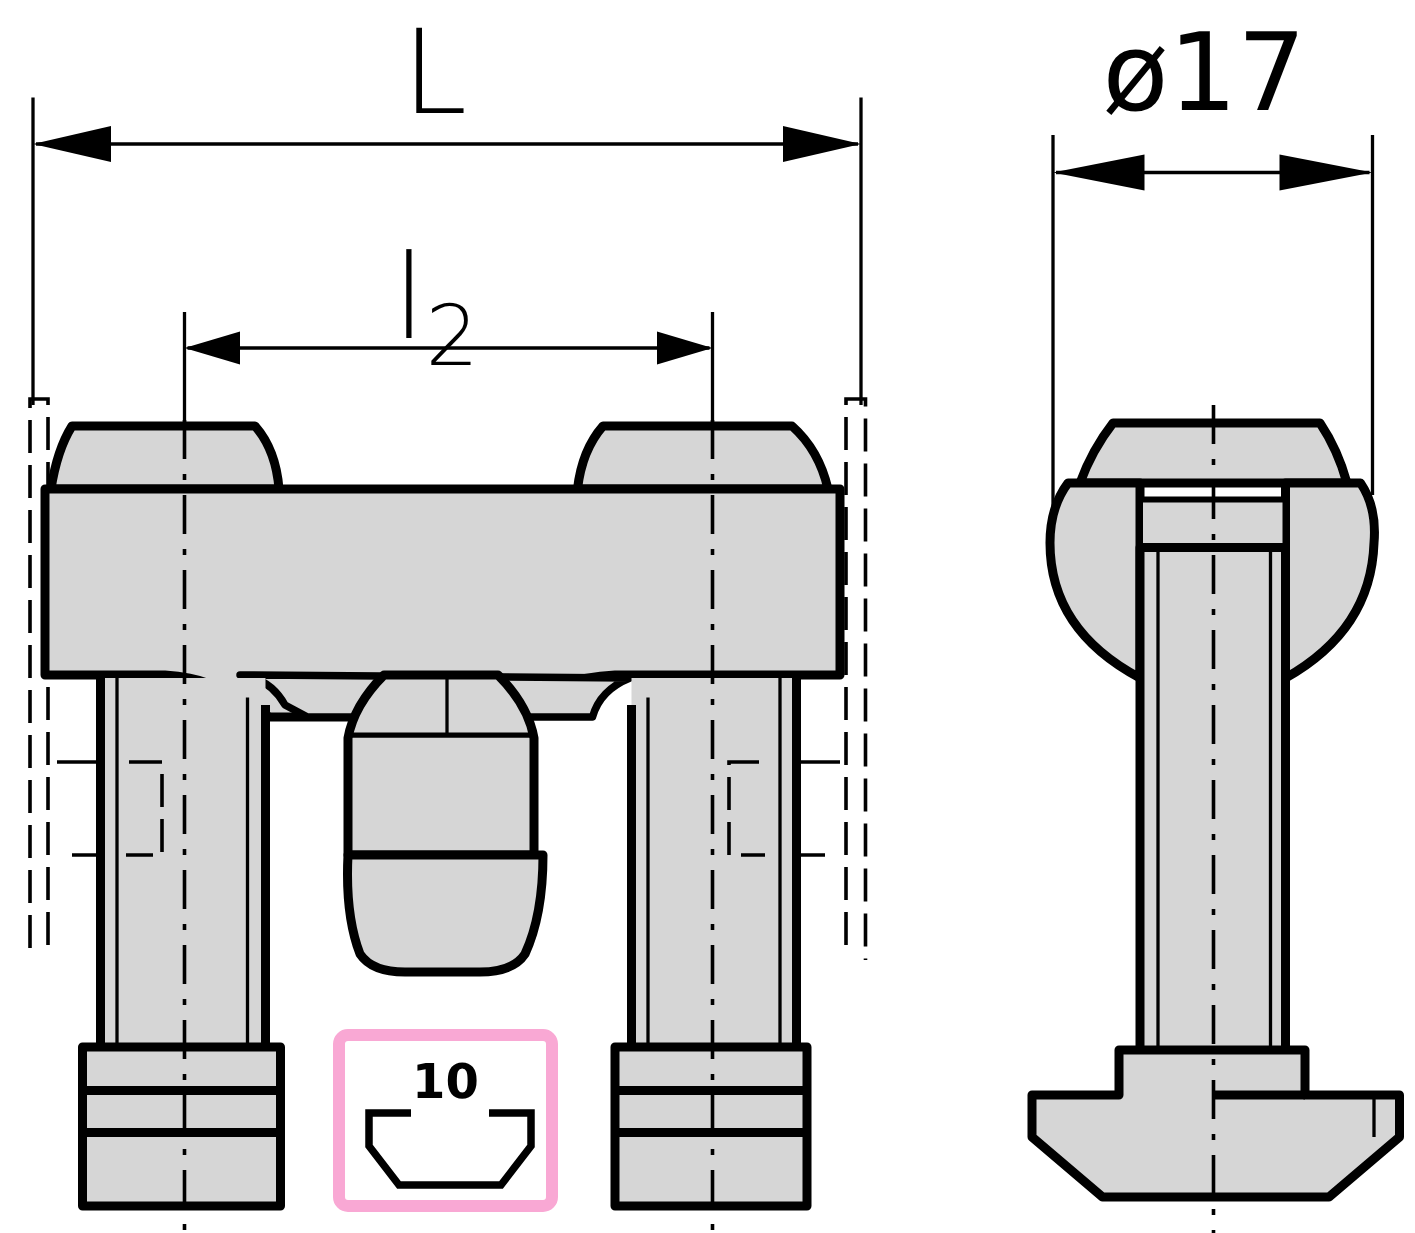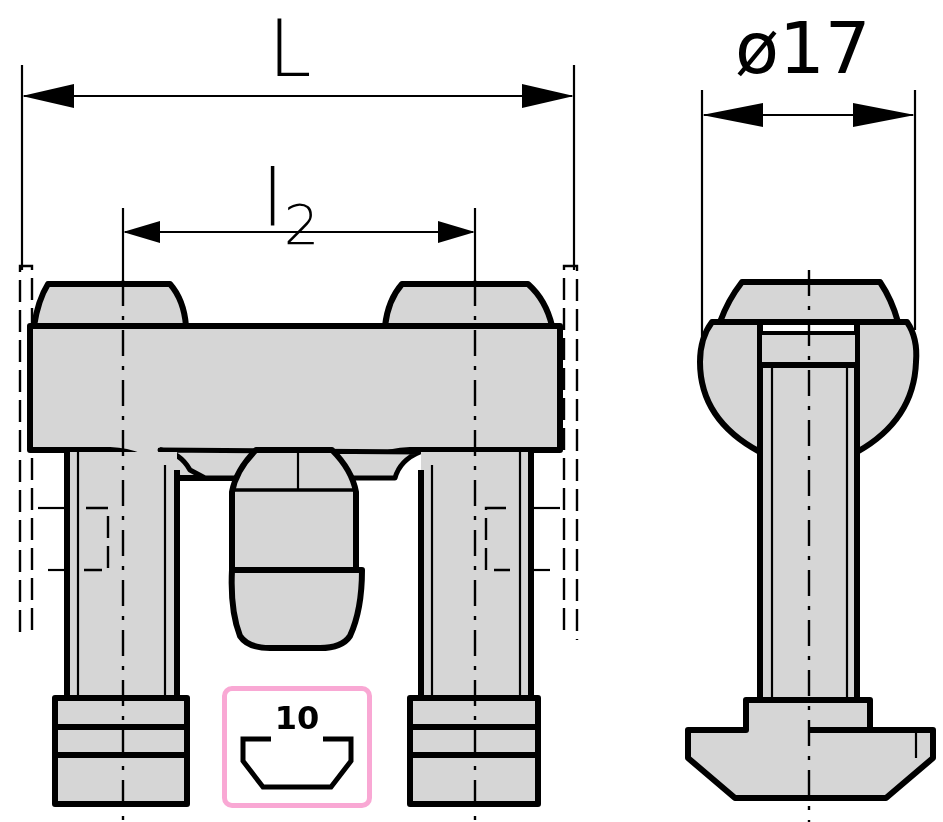--- a/index.html
+++ b/index.html
@@ -11,21 +11,21 @@
   .thick { fill: none; stroke: #000; stroke-width: 6; }
   .center { fill: none; stroke: #000; stroke-width: 2.4; stroke-dasharray: 26 10 4 10; }
   .hidden { fill: none; stroke: #000; stroke-width: 2.4; stroke-dasharray: 22 8; }
   .dim { fill: none; stroke: #000; stroke-width: 2.2; }
   .arrow { fill: #000; stroke: none; }
   .lbl { position: absolute; color: #000; line-height: 1; white-space: nowrap; }
   .lbl-L { left: 268px; top: 10px; font-size: 78px; font-family: "DejaVu Sans", sans-serif; font-weight: 300; }
   .lbl-l2 { left: 262px; top: 128px; font-size: 78px; font-family: "DejaVu Sans", sans-serif; font-weight: 300; margin-top: 32px; }
   .lbl-l2 sub { font-size: 56px; vertical-align: -18px; }
   .lbl-d { left: 735px; top: 12px; font-size: 72px; font-family: "DejaVu Sans", sans-serif; }
-  .badge { position: absolute; left: 222px; top: 686px; width: 150px; height: 122px; border: 5px solid #f9a8d4; border-radius: 10px; box-sizing: border-box; background: #fff; }
+  .badge { position: absolute; left: 222px; top: 686px; width: 150px; height: 122px; border: 8px solid #f9a8d4; border-radius: 10px; box-sizing: border-box; background: #fff; }
   .badge-num { position: absolute; left: 0; right: 0; top: 8px; text-align: center; font-size: 32px; font-weight: bold; font-family: "DejaVu Sans", sans-serif; }
 </style>
 </head>
 <body>
 
 <svg width="943" height="822" viewBox="0 0 943 822">
 
   <g>
 
     <g>

